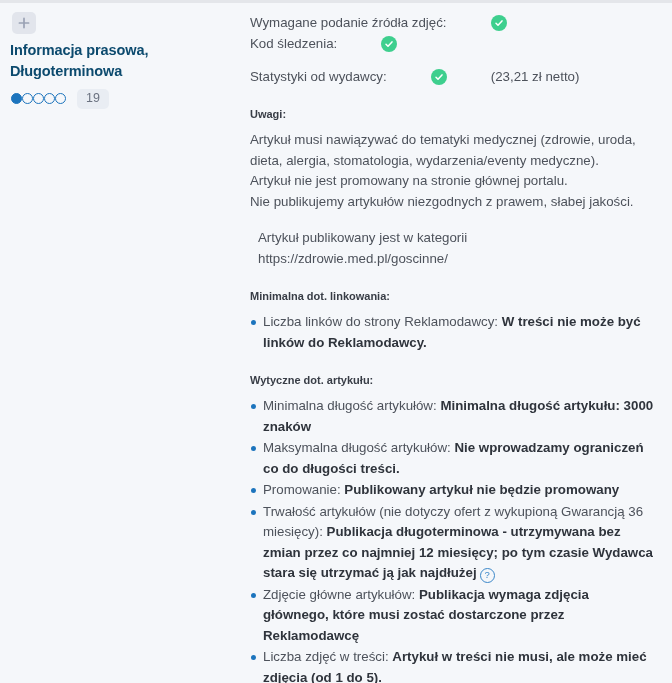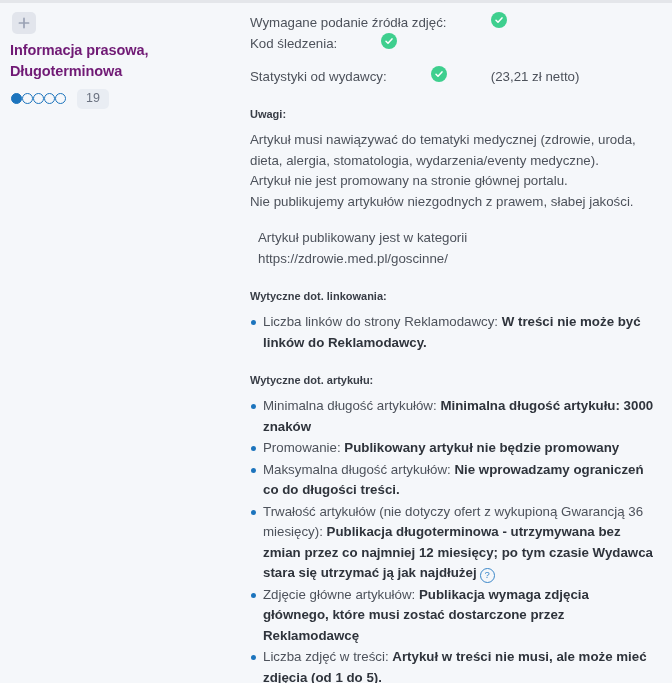--- a/index.html
+++ b/index.html
@@ -42,21 +42,21 @@
     display: flex;
     align-items: center;
     justify-content: center;
     cursor: pointer;
     border: none;
     padding: 0;
     margin: 0 0 6px 2px;
   }
   .plus-btn svg { display: block; }
   .offer-title {
-    color: #701a75;
+    color: #0c4a6e;
     font-size: 14.5px;
     font-weight: bold;
     line-height: 21px;
     letter-spacing: -0.1px;
     margin: 0 0 7px 0;
     max-width: 165px;
   }
   .dots-row {
     display: flex;
     align-items: center;
@@ -88,21 +88,21 @@
   .right-col {
     flex: 1 1 auto;
     padding: 9px 14px 0 10px;
     box-sizing: border-box;
     font-size: 13.3px;
     line-height: 20px;
     color: #4d525b;
   }
   .meta-line {
     display: flex;
-    align-items: flex-start;
+    align-items: center;
     flex-wrap: wrap;
     line-height: 21px;
     gap: 38px;
   }
   .meta-line .lbl { color: #4d525b; }
   .meta-price { margin-left: 6px; color: #4d525b; }
   .check {
     display: inline-flex;
     width: 16px;
     height: 16px;
@@ -225,41 +225,41 @@
         </span>
         <span class="meta-price">(23,21 zł netto)</span>
       </div>
 
       <div class="section-head">Uwagi:</div>
       <div class="para">Artykuł musi nawiązywać do tematyki medycznej (zdrowie, uroda, dieta, alergia, stomatologia, wydarzenia/eventy medyczne).</div>
       <div class="para">Artykuł nie jest promowany na stronie głównej portalu.</div>
       <div class="para">Nie publikujemy artykułów niezgodnych z prawem, słabej jakości.</div>
       <div class="para spacer">Artykuł publikowany jest w kategorii https://zdrowie.med.pl/goscinne/</div>
 
-      <div class="section-head">Wytyczne dot. linkowania:</div>
+      <div class="section-head">Minimalna dot. linkowania:</div>
       <ul class="guidelines">
         <li>
           <span>Liczba linków do strony Reklamodawcy:</span>
           <b>W treści nie może być linków do Reklamodawcy.</b>
         </li>
       </ul>
 
       <div class="section-head">Wytyczne dot. artykułu:</div>
       <ul class="guidelines">
         <li>
           <span>Minimalna długość artykułów:</span>
           <b>Minimalna długość artykułu: 3000 znaków</b>
         </li>
         <li>
+          <span>Maksymalna długość artykułów:</span>
+          <b>Nie wprowadzamy ograniczeń co do długości treści.</b>
+        </li>
+        <li>
           <span>Promowanie:</span>
           <b>Publikowany artykuł nie będzie promowany</b>
-        </li>
-        <li>
-          <span>Maksymalna długość artykułów:</span>
-          <b>Nie wprowadzamy ograniczeń co do długości treści.</b>
         </li>
         <li>
           <span>Trwałość artykułów (nie dotyczy ofert z wykupioną Gwarancją 36 miesięcy):</span>
           <b>Publikacja długoterminowa - utrzymywana bez zmian przez co najmniej 12 miesięcy; po tym czasie Wydawca stara się utrzymać ją jak najdłużej</b><span class="help-icon">?</span>
         </li>
         <li>
           <span>Zdjęcie główne artykułów:</span>
           <b>Publikacja wymaga zdjęcia głównego, które musi zostać dostarczone przez Reklamodawcę</b>
         </li>
         <li>

